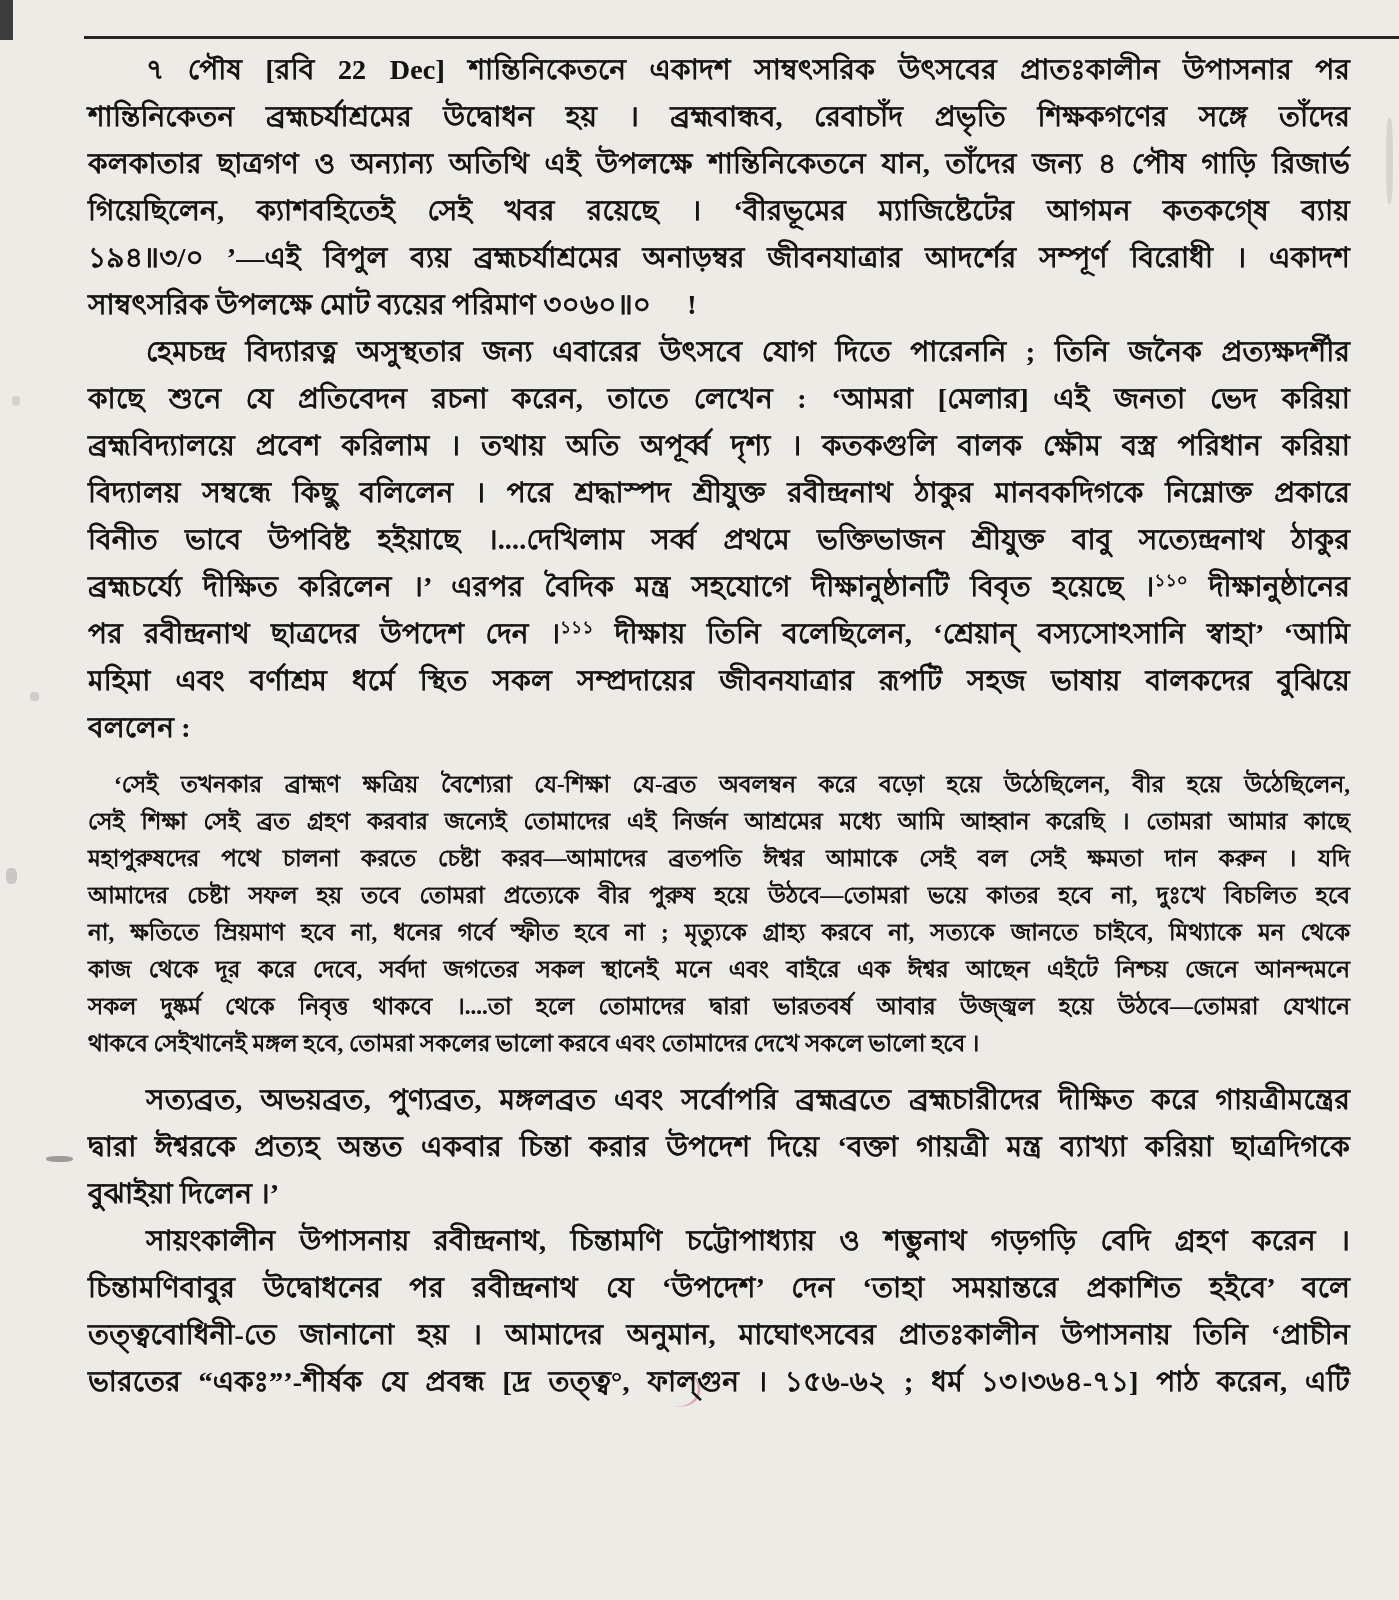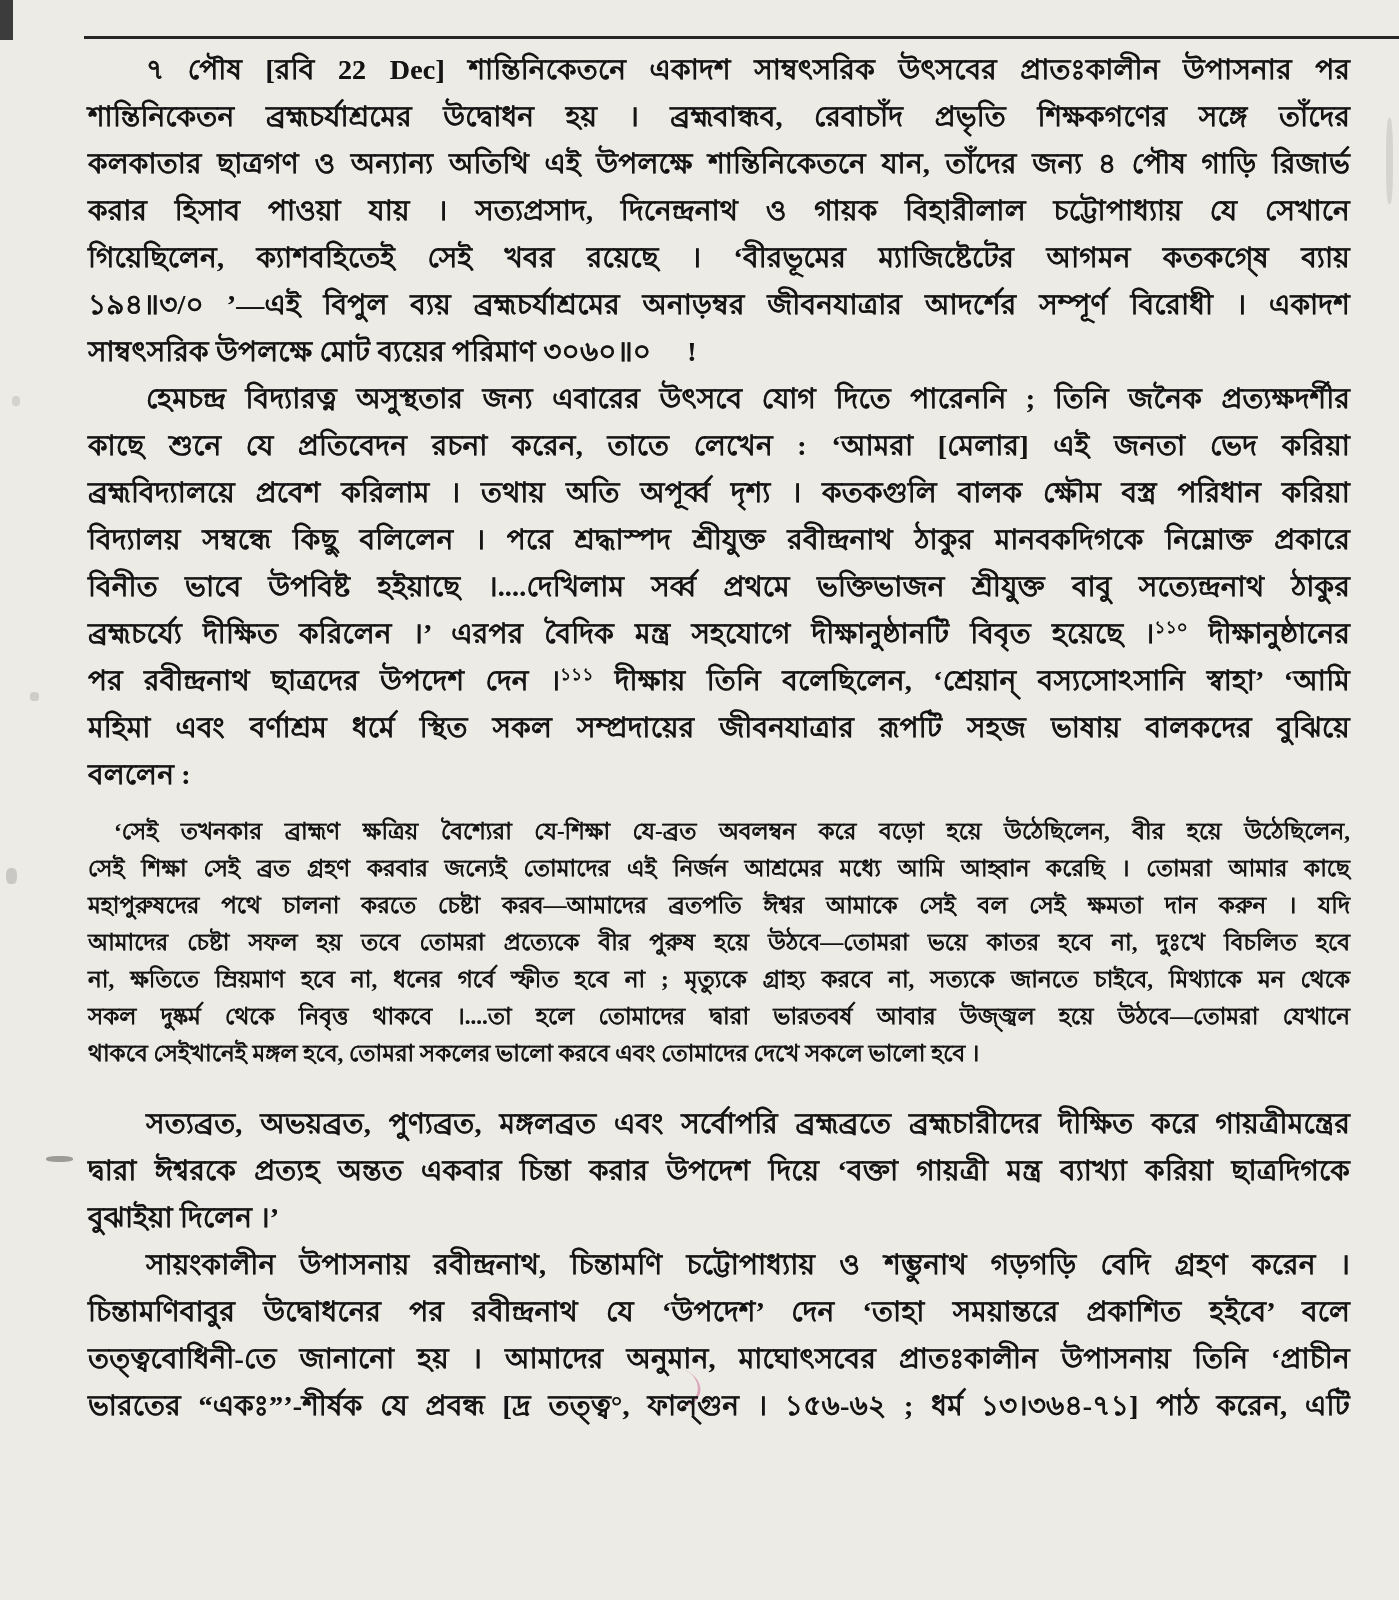--- a/index.html
+++ b/index.html
@@ -20,21 +20,21 @@
   }
   .ln{
     font-size:28px;line-height:47px;font-weight:600;
     text-align:justify;text-align-last:justify;
     white-space:pre-wrap;
     letter-spacing:.2px;
     text-shadow:0 0 .5px rgba(10,10,10,.55);
   }
   .ln.first{ text-indent:58px; }
   .ln.last{ text-align-last:left; }
-  .qblock{ margin-top:15px; margin-bottom:28px; }
+  .qblock{ margin-top:15px; margin-bottom:14px; }
   .qln{
     font-size:23px;line-height:37px;font-weight:600;
     text-align:justify;text-align-last:justify;
     white-space:pre-wrap;
     text-shadow:0 0 .4px rgba(10,10,10,.5);
   }
   .qln.first{ text-indent:26px; }
   .qln.last{ text-align-last:left; }
   sup.fn{ font-size:.6em; line-height:0; vertical-align:super; }
   .top-rule{
@@ -71,21 +71,20 @@
   <div class="smudge s4"></div>
   <div class="smudge s5"></div>
   <div class="pencil-mark"></div>
 
   <div class="content">
 
     <div>
       <div class="ln first">৭ পৌষ [রবি 22 Dec] শান্তিনিকেতনে একাদশ সাম্বৎসরিক উৎসবের প্রাতঃকালীন উপাসনার পর</div>
       <div class="ln">শান্তিনিকেতন ব্রহ্মচর্যাশ্রমের উদ্বোধন হয় । ব্রহ্মবান্ধব, রেবাচাঁদ প্রভৃতি শিক্ষকগণের সঙ্গে তাঁদের</div>
       <div class="ln">কলকাতার ছাত্রগণ ও অন্যান্য অতিথি এই উপলক্ষে শান্তিনিকেতনে যান, তাঁদের জন্য ৪ পৌষ গাড়ি রিজার্ভ</div>
-      <div class="ln">করার হিসাব পাওয়া যায় । সত্যপ্রসাদ, দিনেন্দ্রনাথ ও গায়ক বিহারীলাল চট্টোপাধ্যায় যে সেখানে</div>
       <div class="ln">গিয়েছিলেন, ক্যাশবহিতেই সেই খবর রয়েছে । ‘বীরভূমের ম্যাজিষ্টেটের আগমন কতকগ্ষে ব্যায়</div>
       <div class="ln">১৯৪॥৩/০ ’—এই বিপুল ব্যয় ব্রহ্মচর্যাশ্রমের অনাড়ম্বর জীবনযাত্রার আদর্শের সম্পূর্ণ বিরোধী । একাদশ</div>
       <div class="ln last">সাম্বৎসরিক উপলক্ষে মোট ব্যয়ের পরিমাণ ৩০৬০॥০     !</div>
     </div>
 
     <div>
       <div class="ln first">হেমচন্দ্র বিদ্যারত্ন অসুস্থতার জন্য এবারের উৎসবে যোগ দিতে পারেননি ; তিনি জনৈক প্রত্যক্ষদর্শীর</div>
       <div class="ln">কাছে শুনে যে প্রতিবেদন রচনা করেন, তাতে লেখেন : ‘আমরা [মেলার] এই জনতা ভেদ করিয়া</div>
       <div class="ln">ব্রহ্মবিদ্যালয়ে প্রবেশ করিলাম । তথায় অতি অপূর্ব্ব দৃশ্য । কতকগুলি বালক ক্ষৌম বস্ত্র পরিধান করিয়া</div>
       <div class="ln">বিদ্যালয় সম্বন্ধে কিছু বলিলেন । পরে শ্রদ্ধাস্পদ শ্রীযুক্ত রবীন্দ্রনাথ ঠাকুর মানবকদিগকে নিম্নোক্ত প্রকারে</div>
@@ -95,20 +94,21 @@
       <div class="ln">মহিমা এবং বর্ণাশ্রম ধর্মে স্থিত সকল সম্প্রদায়ের জীবনযাত্রার রূপটি সহজ ভাষায় বালকদের বুঝিয়ে</div>
       <div class="ln last">বললেন :</div>
     </div>
 
     <div class="qblock">
       <div class="qln first">‘সেই তখনকার ব্রাহ্মণ ক্ষত্রিয় বৈশ্যেরা যে-শিক্ষা যে-ব্রত অবলম্বন করে বড়ো হয়ে উঠেছিলেন, বীর হয়ে উঠেছিলেন,</div>
       <div class="qln">সেই শিক্ষা সেই ব্রত গ্রহণ করবার জন্যেই তোমাদের এই নির্জন আশ্রমের মধ্যে আমি আহ্বান করেছি । তোমরা আমার কাছে</div>
       <div class="qln">মহাপুরুষদের পথে চালনা করতে চেষ্টা করব—আমাদের ব্রতপতি ঈশ্বর আমাকে সেই বল সেই ক্ষমতা দান করুন । যদি</div>
       <div class="qln">আমাদের চেষ্টা সফল হয় তবে তোমরা প্রত্যেকে বীর পুরুষ হয়ে উঠবে—তোমরা ভয়ে কাতর হবে না, দুঃখে বিচলিত হবে</div>
       <div class="qln">না, ক্ষতিতে ম্রিয়মাণ হবে না, ধনের গর্বে স্ফীত হবে না ; মৃত্যুকে গ্রাহ্য করবে না, সত্যকে জানতে চাইবে, মিথ্যাকে মন থেকে</div>
+      <div class="qln">কাজ থেকে দূর করে দেবে, সর্বদা জগতের সকল স্থানেই মনে এবং বাইরে এক ঈশ্বর আছেন এইটে নিশ্চয় জেনে আনন্দমনে</div>
       <div class="qln">সকল দুষ্কর্ম থেকে নিবৃত্ত থাকবে ।....তা হলে তোমাদের দ্বারা ভারতবর্ষ আবার উজ্জ্বল হয়ে উঠবে—তোমরা যেখানে</div>
       <div class="qln last">থাকবে সেইখানেই মঙ্গল হবে, তোমরা সকলের ভালো করবে এবং তোমাদের দেখে সকলে ভালো হবে ।</div>
     </div>
 
     <div>
       <div class="ln first">সত্যব্রত, অভয়ব্রত, পুণ্যব্রত, মঙ্গলব্রত এবং সর্বোপরি ব্রহ্মব্রতে ব্রহ্মচারীদের দীক্ষিত করে গায়ত্রীমন্ত্রের</div>
       <div class="ln">দ্বারা ঈশ্বরকে প্রত্যহ অন্তত একবার চিন্তা করার উপদেশ দিয়ে ‘বক্তা গায়ত্রী মন্ত্র ব্যাখ্যা করিয়া ছাত্রদিগকে</div>
       <div class="ln last">বুঝাইয়া দিলেন ।’</div>
     </div>
 

